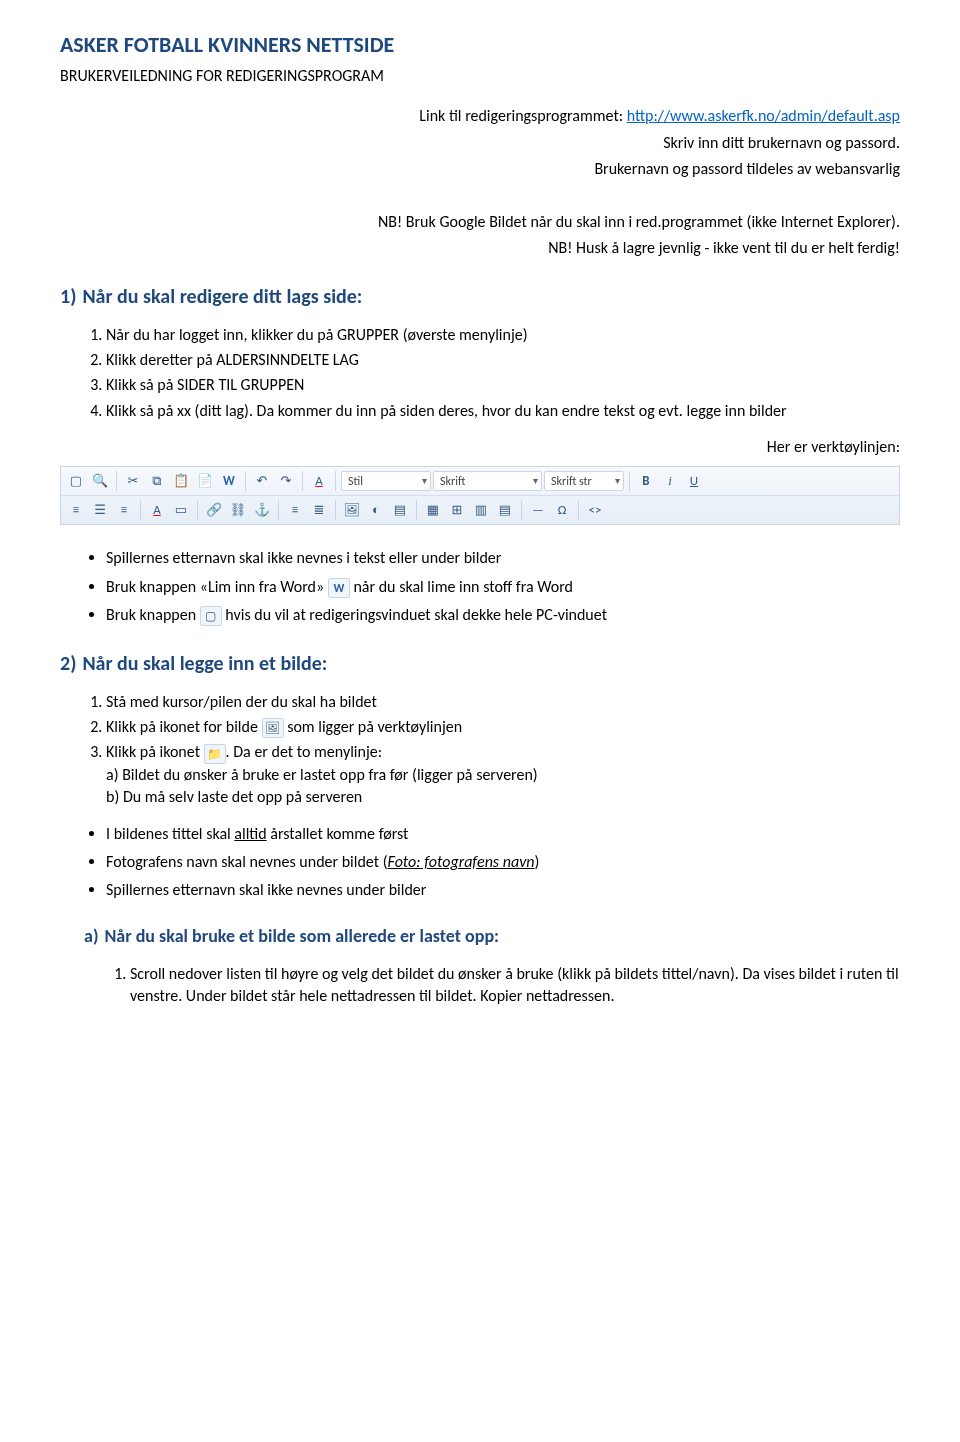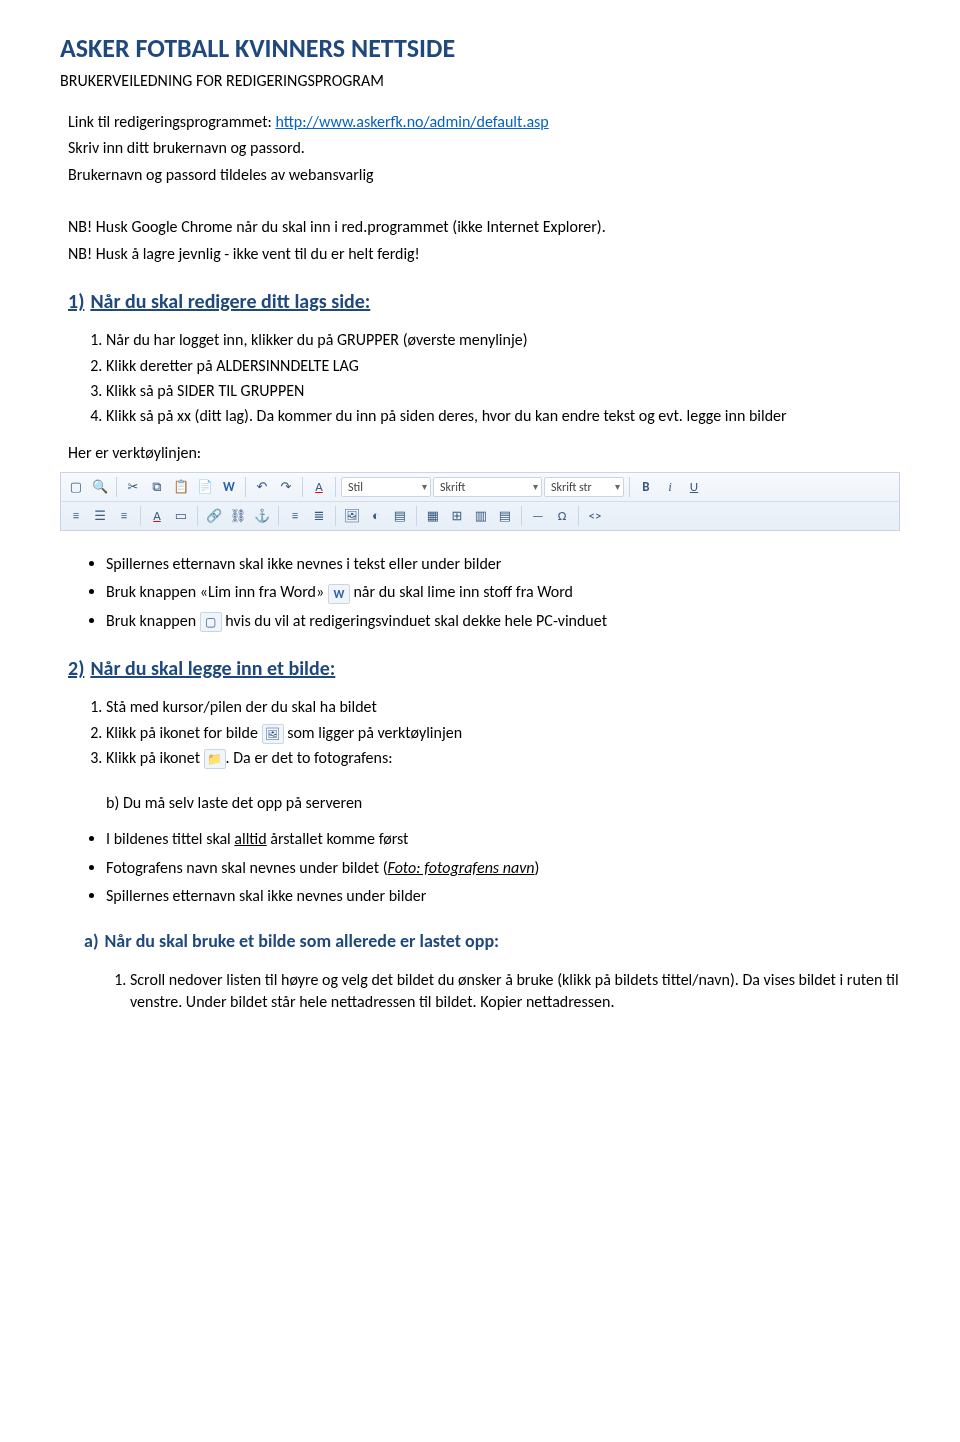--- a/index.html
+++ b/index.html
@@ -8,38 +8,37 @@
     font-family: Calibri, Arial, sans-serif;
     background: #fff;
     color: #000;
     width: 960px;
     padding: 30px 60px 40px 60px;
     font-size: 16px;
     line-height: 1.4;
   }
   h1 {
     color: #1f497d;
-    font-size: 26px;
+    font-size: 22px;
     font-weight: bold;
     margin: 0 0 4px 0;
   }
   h2.subtitle {
     font-size: 16px;
     font-weight: normal;
     color: #000;
     margin: 0 0 18px 0;
   }
   a.link { color: #0563c1; text-decoration: underline; }
-  p { margin: 4px 8px; }
+  p { margin: 4px 0; text-align: right; }
   .section-h {
     color: #1f497d;
     font-size: 20px;
     font-weight: bold;
-    margin: 22px 0 4px 8px;
-    text-decoration: underline;
+    margin: 22px 0 4px 0;
   }
   .sub-h {
     color: #1f497d;
     font-size: 18px;
     font-weight: bold;
     margin: 22px 0 4px 0;
   }
   ol { margin: 14px 0; padding-left: 46px; }
   ol li { margin: 3px 0; }
   ul.bullets { list-style: disc; margin: 6px 0; padding-left: 46px; }
@@ -96,21 +95,21 @@
 
 <h1>ASKER FOTBALL KVINNERS NETTSIDE</h1>
 <h2 class="subtitle">BRUKERVEILEDNING FOR REDIGERINGSPROGRAM</h2>
 
 <p>
   <span>Link til redigeringsprogrammet: </span><a class="link">http://www.askerfk.no/admin/default.asp</a>
 </p>
 <p>Skriv inn ditt brukernavn og passord.</p>
 <p>Brukernavn og passord tildeles av webansvarlig</p>
 <br>
-<p>NB! Husk Google Chrome når du skal inn i red.programmet (ikke Internet Explorer).</p>
+<p>NB! Bruk Google Bildet når du skal inn i red.programmet (ikke Internet Explorer).</p>
 <p>NB! Husk å lagre jevnlig - ikke vent til du er helt ferdig!</p>
 
 <div class="section-h">
   <span class="num">1)</span><span>Når du skal redigere ditt lags side:</span>
 </div>
 <ol>
   <li>Når du har logget inn, klikker du på GRUPPER (øverste menylinje)</li>
   <li>Klikk deretter på ALDERSINNDELTE LAG</li>
   <li>Klikk så på SIDER TIL GRUPPEN</li>
   <li>Klikk så på xx (ditt lag). Da kommer du inn på siden deres, hvor du kan endre tekst og evt. legge inn bilder</li>
@@ -187,22 +186,22 @@
 
 <div class="section-h">
   <span class="num">2)</span><span>Når du skal legge inn et bilde:</span>
 </div>
 <ol>
   <li>Stå med kursor/pilen der du skal ha bildet</li>
   <li>
     <span>Klikk på ikonet for bilde </span><span class="inline-icon">🖼</span><span> som ligger på verktøylinjen</span>
   </li>
   <li>
-    <span>Klikk på ikonet </span><span class="inline-icon">📁</span><span>. Da er det to fotografens:</span><br>
-    <br>
+    <span>Klikk på ikonet </span><span class="inline-icon">📁</span><span>. Da er det to menylinje:</span><br>
+    <span>a) Bildet du ønsker å bruke er lastet opp fra før (ligger på serveren)</span><br>
     <span>b) Du må selv laste det opp på serveren</span>
   </li>
 </ol>
 
 <ul class="bullets">
   <li>
     <span>I bildenes tittel skal </span><span class="underline">alltid</span><span> årstallet komme først</span>
   </li>
   <li>
     <span>Fotografens navn skal nevnes under bildet (</span><span class="italic">Foto: fotografens navn</span><span>)</span>

